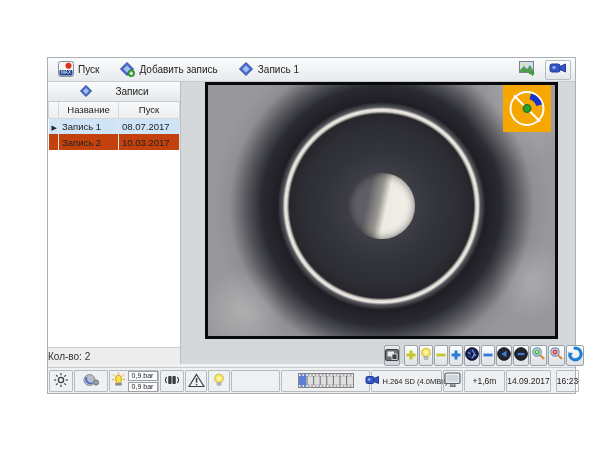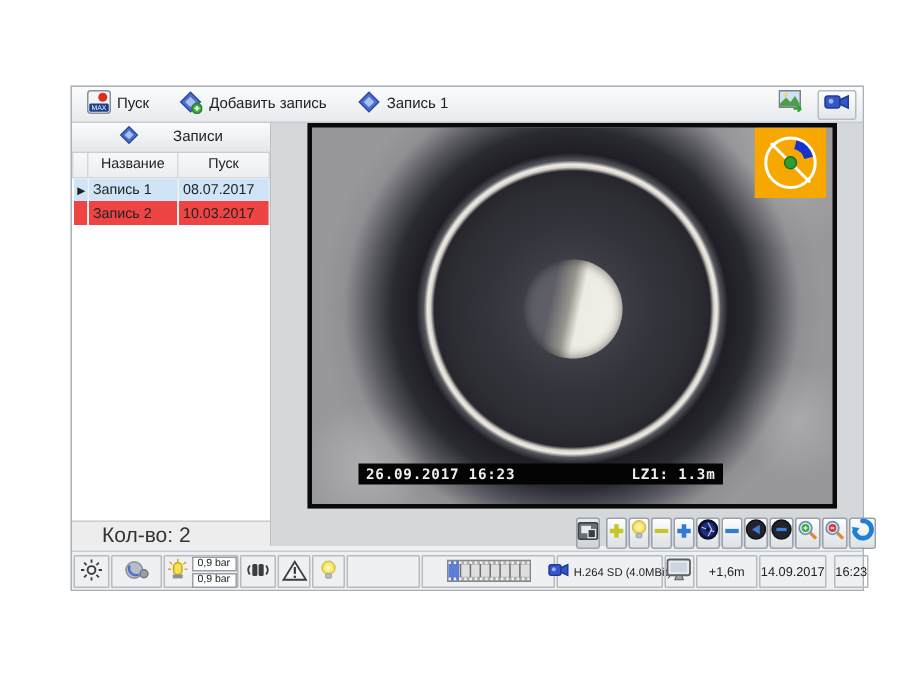--- a/index.html
+++ b/index.html
@@ -22,25 +22,25 @@
   
   .sidebar { position:absolute; left:0; top:24px; width:133px; height:282px;
              background:#ffffff; border-right:1px solid #b9bec4; }
   .sb-header { height:20px; background:linear-gradient(#fafbfc,#e5e8eb); border-bottom:1px solid #c9ced3;
                display:flex; align-items:center; justify-content:center; gap:22px; font-size:10px; color:#222; }
   .grid { width:100%; border-collapse:collapse; font-size:9.5px; color:#222; table-layout:fixed; }
   .grid th { background:linear-gradient(#f7f8f9,#eceef0); border:1px solid #d5d8db; border-top:none;
              font-weight:normal; text-align:center; padding:2px 3px; height:16px; }
   .grid td { padding:2px 3px; height:16px; border-right:1px solid #e4e7ea; overflow:hidden; white-space:nowrap; }
   .row-sel  td { background:#cfe4f7; }
-  .row-alt  td { background:#ef4444; }
+  .row-alt  td { background:#c2410c; }
   .col-mark { width:10px; } .col-name { width:60px; }
   .marker { font-size:7px; color:#222; }
   .sb-footer { position:absolute; left:0; bottom:0; width:132px; height:17px; background:#ededee;
-               border-top:1px solid #c9ced3; font-size:14px; color:#333; display:flex; align-items:center; padding:0 20px; }
+               border-top:1px solid #c9ced3; font-size:10px; color:#333; display:flex; align-items:center; padding:0 0; }
 
   
   .content { position:absolute; left:133px; top:24px; width:394px; height:282px; background:#d5d8db; }
   .vframe { position:absolute; left:24px; top:0px; width:353px; height:257px;
             border:3px solid #0a0a0b; background:#98989c; overflow:hidden; }
   .pipe { position:absolute; inset:0;
     background:
       radial-gradient(circle 60px at 10% 90%, rgba(232,230,224,0.28), transparent 70%),
       radial-gradient(circle 80px at 90% 10%, rgba(232,230,224,0.20), transparent 70%),
       radial-gradient(circle 55px at 93% 78%, rgba(236,234,229,0.22), transparent 70%),
@@ -181,24 +181,20 @@
       <div class="hole"></div>
       <div class="roll-indicator">
         <svg width="48" height="47">
               <rect width="48" height="47" fill="#f6a700"></rect>
               <circle cx="24" cy="23.5" r="16.5" fill="none" stroke="#ffffff" stroke-width="2"></circle>
               <line x1="11" y1="10.5" x2="37" y2="36.5" stroke="#ffffff" stroke-width="2"></line>
               <path d="M28 8.5 A15.5 15.5 0 0 1 39 19.5 L33.2 21 A9.5 9.5 0 0 0 26.5 14.3 Z" fill="#1733cc"></path>
               <circle cx="24" cy="23.5" r="4" fill="#2e9e2e" stroke="#1d6f1d"></circle>
             </svg>
       </div>
-      <div class="osd">
-        <span>26.09.2017 16:23</span>
-        <span>LZ1: 1.3m</span>
-      </div>
     </div>
 
     <div class="vctrl">
       <div class="vbtn first">
         <span><svg width="14" height="12">
                 <rect x="0.5" y="0.5" width="13" height="11" rx="1.5" fill="#6a6f75" stroke="#3c4044"></rect>
                 <rect x="2.5" y="2.5" width="6.5" height="5" fill="#e8eaec"></rect>
                 <rect x="7" y="5" width="5" height="5.5" fill="#3a3e42" stroke="#e8eaec" stroke-width="0.8"></rect>
               </svg></span>
       </div>

